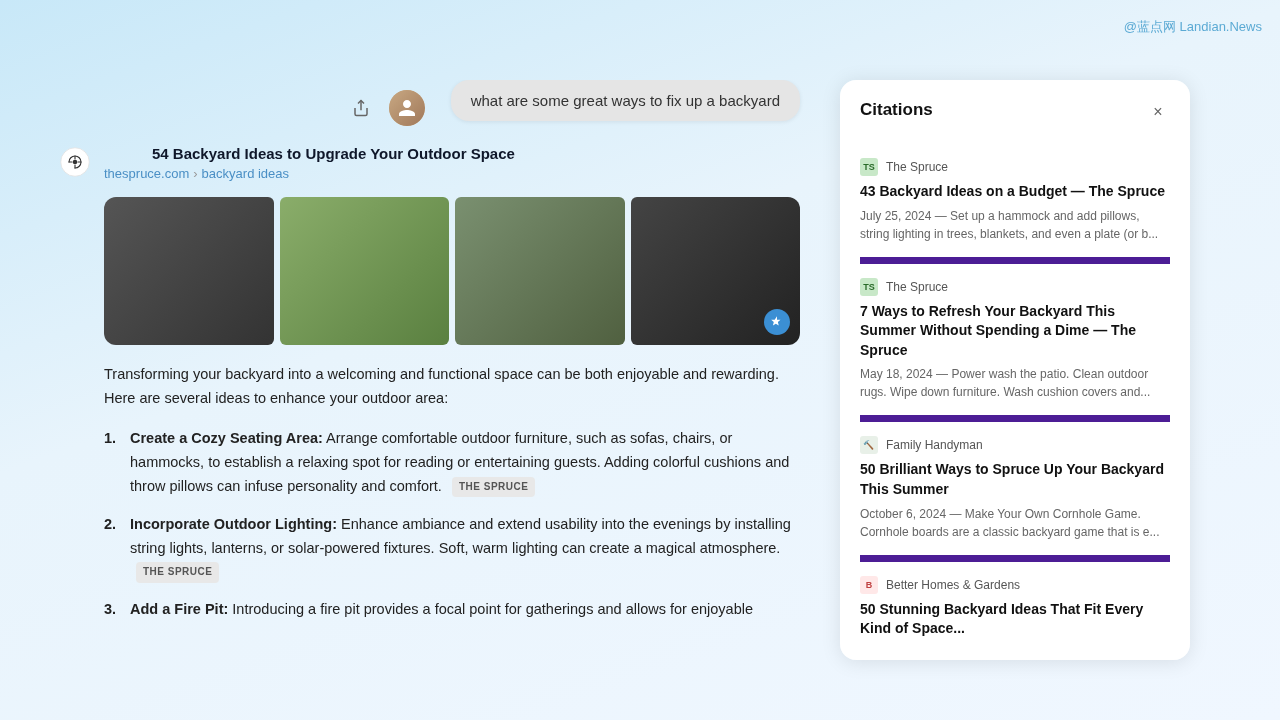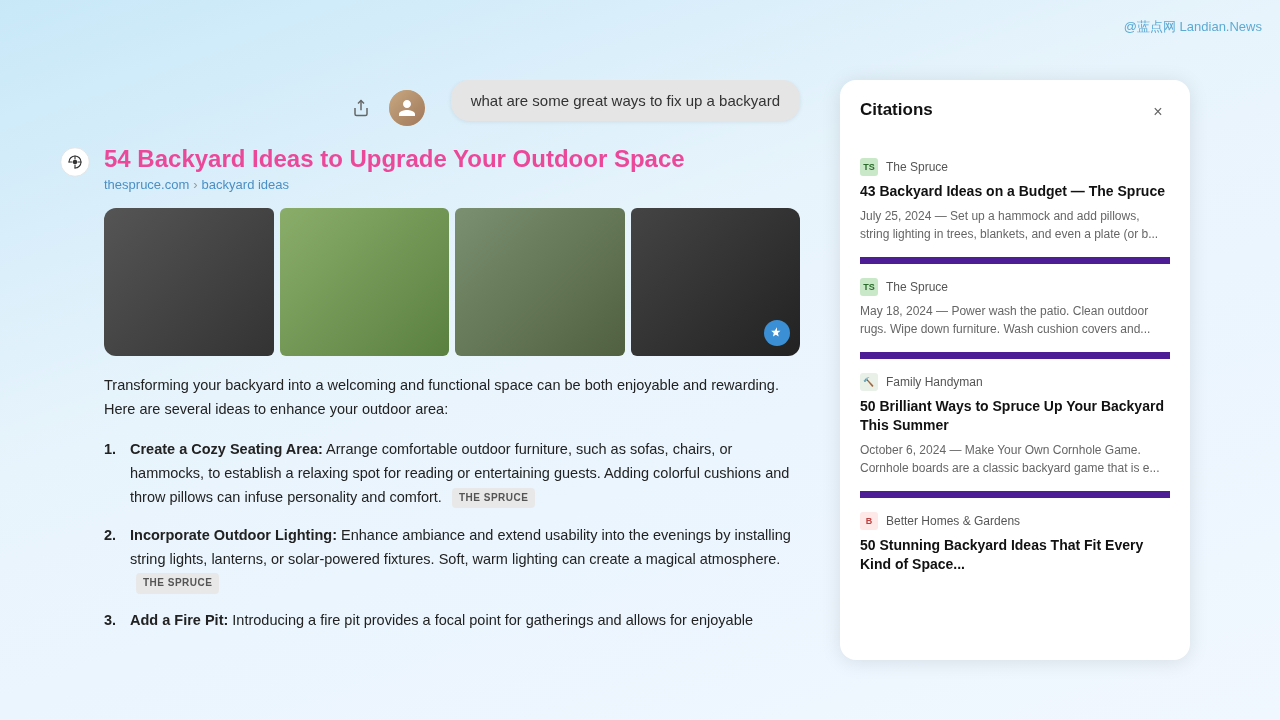--- a/index.html
+++ b/index.html
@@ -109,24 +109,25 @@
       width: 30px;
       height: 30px;
       flex-shrink: 0;
       margin-top: 2px;
     }
     .ai-icon svg { width: 30px; height: 30px; }
 
     .response-content { flex: 1; }
 
     .response-title {
-      font-size: 24px;
+      font-size: 15px;
       font-weight: 700;
-      color: #ec4899;
+      color: #0f172a;
       margin-bottom: 4px;
+      margin-left: 48px;
     }
     .response-source {
       font-size: 13px;
       color: #4a8fc5;
       margin-bottom: 16px;
       display: flex;
       align-items: center;
       gap: 4px;
     }
     .response-source .sep { color: #999; }
@@ -429,20 +430,21 @@
       </div>
       <div class="citation-title">43 Backyard Ideas on a Budget — The Spruce</div>
       <div class="citation-snippet">July 25, 2024 — Set up a hammock and add pillows, string lighting in trees, blankets, and even a plate (or b...</div>
     </div>
 
     <div class="citation-item">
       <div class="citation-source">
         <div class="source-favicon favicon-spruce">TS</div>
         <span class="source-name">The Spruce</span>
       </div>
+      <div class="citation-title">7 Ways to Refresh Your Backyard This Summer Without Spending a Dime — The Spruce</div>
       <div class="citation-snippet">May 18, 2024 — Power wash the patio. Clean outdoor rugs. Wipe down furniture. Wash cushion covers and...</div>
     </div>
 
     <div class="citation-item">
       <div class="citation-source">
         <div class="source-favicon favicon-fh">🔨</div>
         <span class="source-name">Family Handyman</span>
       </div>
       <div class="citation-title">50 Brilliant Ways to Spruce Up Your Backyard This Summer</div>
       <div class="citation-snippet">October 6, 2024 — Make Your Own Cornhole Game. Cornhole boards are a classic backyard game that is e...</div>

